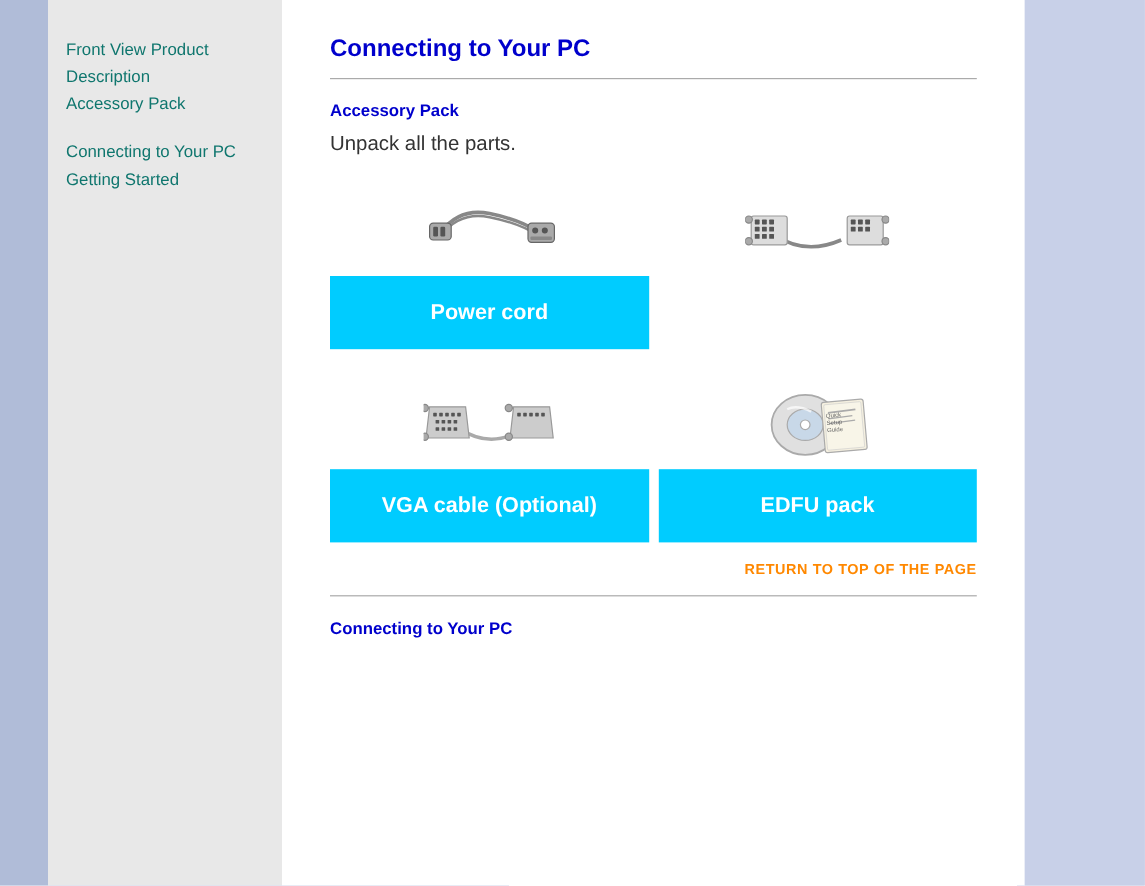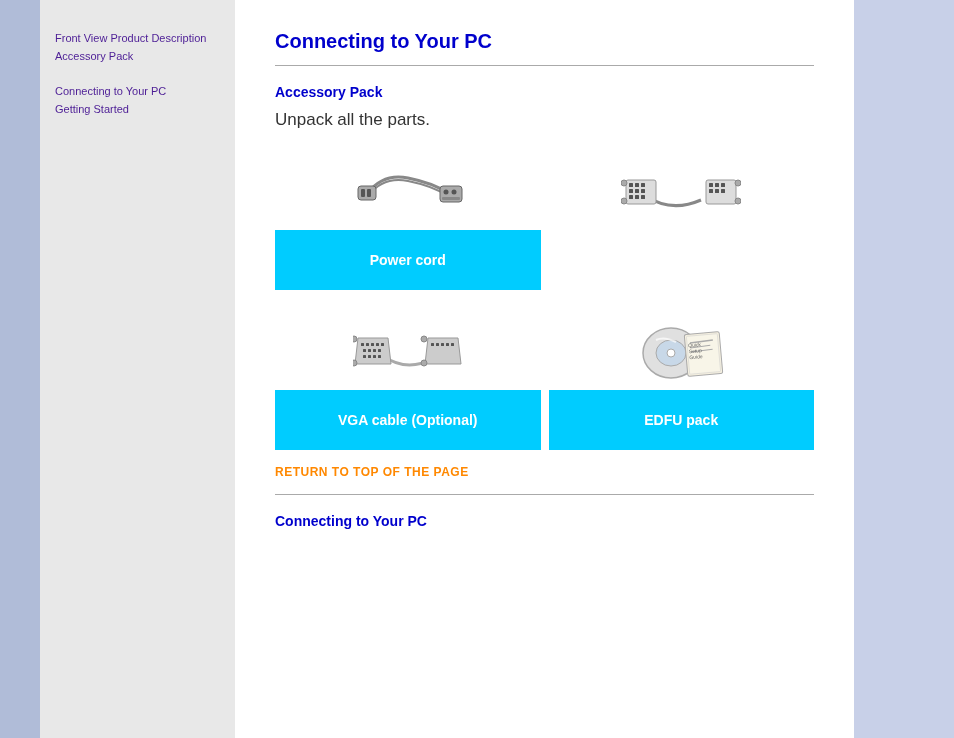--- a/index.html
+++ b/index.html
@@ -24,22 +24,22 @@
       padding: 30px 15px;
       flex-shrink: 0;
     }
 
     .sidebar-group {
       margin-bottom: 18px;
     }
 
     .sidebar a {
       display: block;
-      color: #4c1d95;
-      font-size: 11px;
+      color: #0f766e;
+      font-size: 14px;
       text-decoration: none;
       line-height: 1.6;
     }
 
     .main-content {
       flex: 1;
       background: #ffffff;
       padding: 30px 40px;
       overflow-y: auto;
     }
@@ -92,38 +92,38 @@
       height: 80px;
       display: flex;
       align-items: center;
       justify-content: center;
       padding: 10px;
     }
 
     .accessory-label {
       background: #00ccff;
       color: white;
-      font-size: 14px;
+      font-size: 18px;
       font-weight: bold;
       width: 100%;
       text-align: right;
       padding: 20px 10px;
       min-height: 60px;
       display: flex;
       align-items: center;
       justify-content: center;
     }
 
     .accessory-divider {
       width: 8px;
       flex-shrink: 0;
     }
 
     .return-link {
-      text-align: left;
+      text-align: right;
       padding: 15px 0;
       color: #ff8800;
       font-size: 12px;
       font-weight: bold;
       letter-spacing: 0.5px;
       cursor: pointer;
     }
 
     .second-section-title {
       color: #0000cc;

